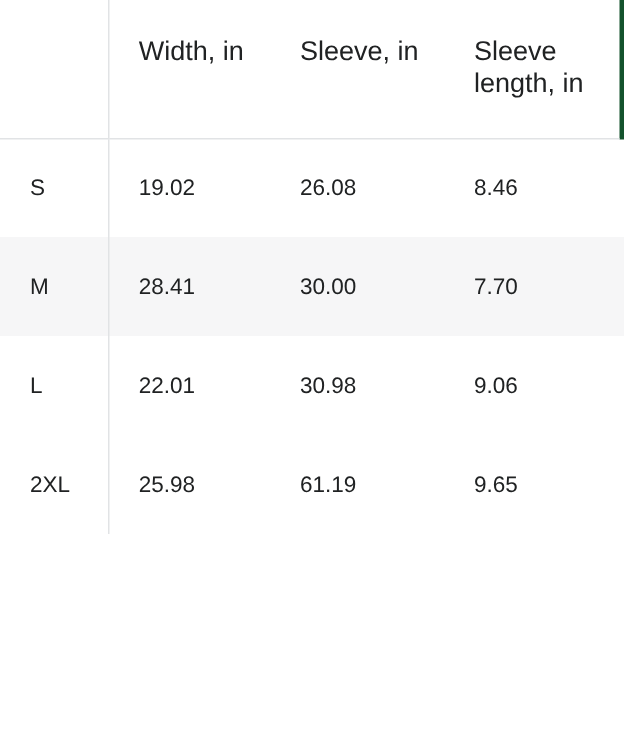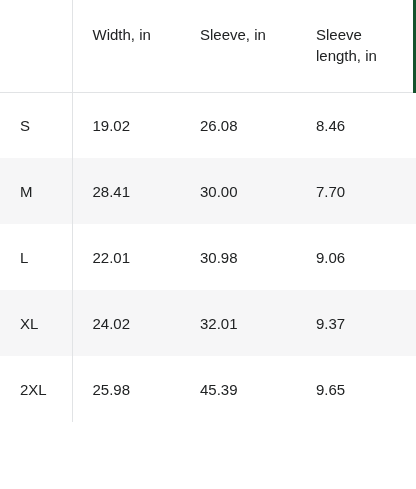--- a/index.html
+++ b/index.html
@@ -32,21 +32,21 @@
 
   table.size-table col.col-size    { width: 72px; }
   table.size-table col.col-width   { width: 108px; }
   table.size-table col.col-length  { width: 116px; }
   table.size-table col.col-sleeve  { width: 120px; }
 
   thead th {
     height: 92px;
     box-sizing: border-box;
     padding: 24px 14px 0 20px;
-    font-size: 15px;
+    font-size: 18px;
     font-weight: 400;
     line-height: 21px;
     text-align: left;
     vertical-align: top;
     color: #202223;
     background: #ffffff;
     border-bottom: 1px solid #e1e3e5;
   }
 
   thead th.th-size {
@@ -118,27 +118,21 @@
         <td class="td-width">28.41</td>
         <td class="td-length">30.00</td>
         <td class="td-sleeve">7.70</td>
       </tr>
       <tr class="row-plain">
         <td class="td-size">L</td>
         <td class="td-width">22.01</td>
         <td class="td-length">30.98</td>
         <td class="td-sleeve">9.06</td>
       </tr>
-      <tr class="row-alt">
-        <td class="td-size">XL</td>
-        <td class="td-width">24.02</td>
-        <td class="td-length">32.01</td>
-        <td class="td-sleeve">9.37</td>
-      </tr>
       <tr class="row-plain">
         <td class="td-size">2XL</td>
         <td class="td-width">25.98</td>
-        <td class="td-length">45.39</td>
+        <td class="td-length">61.19</td>
         <td class="td-sleeve">9.65</td>
       </tr>
     </tbody>
   </table>
 </div>
 
 </body></html>

